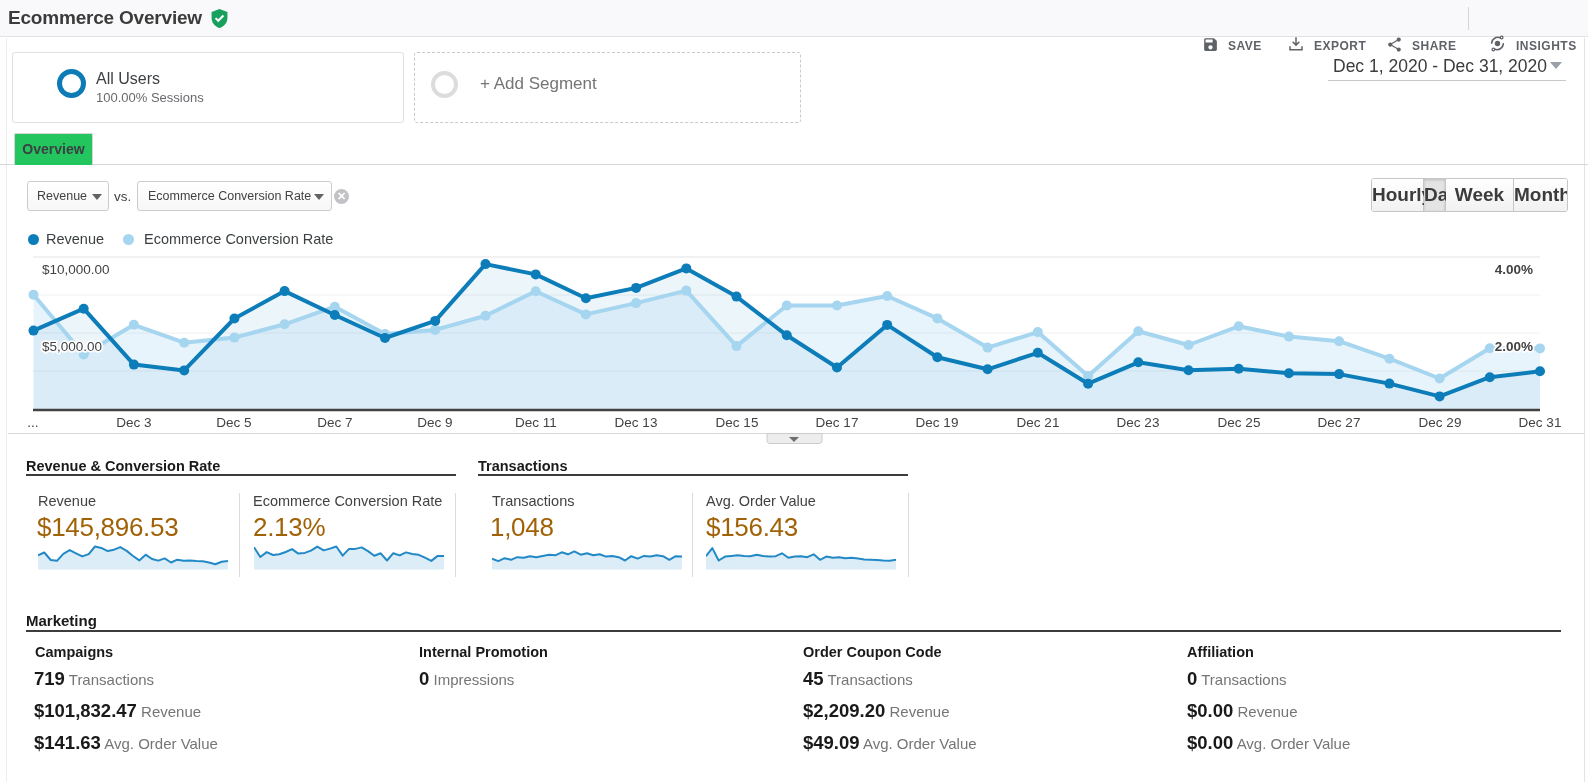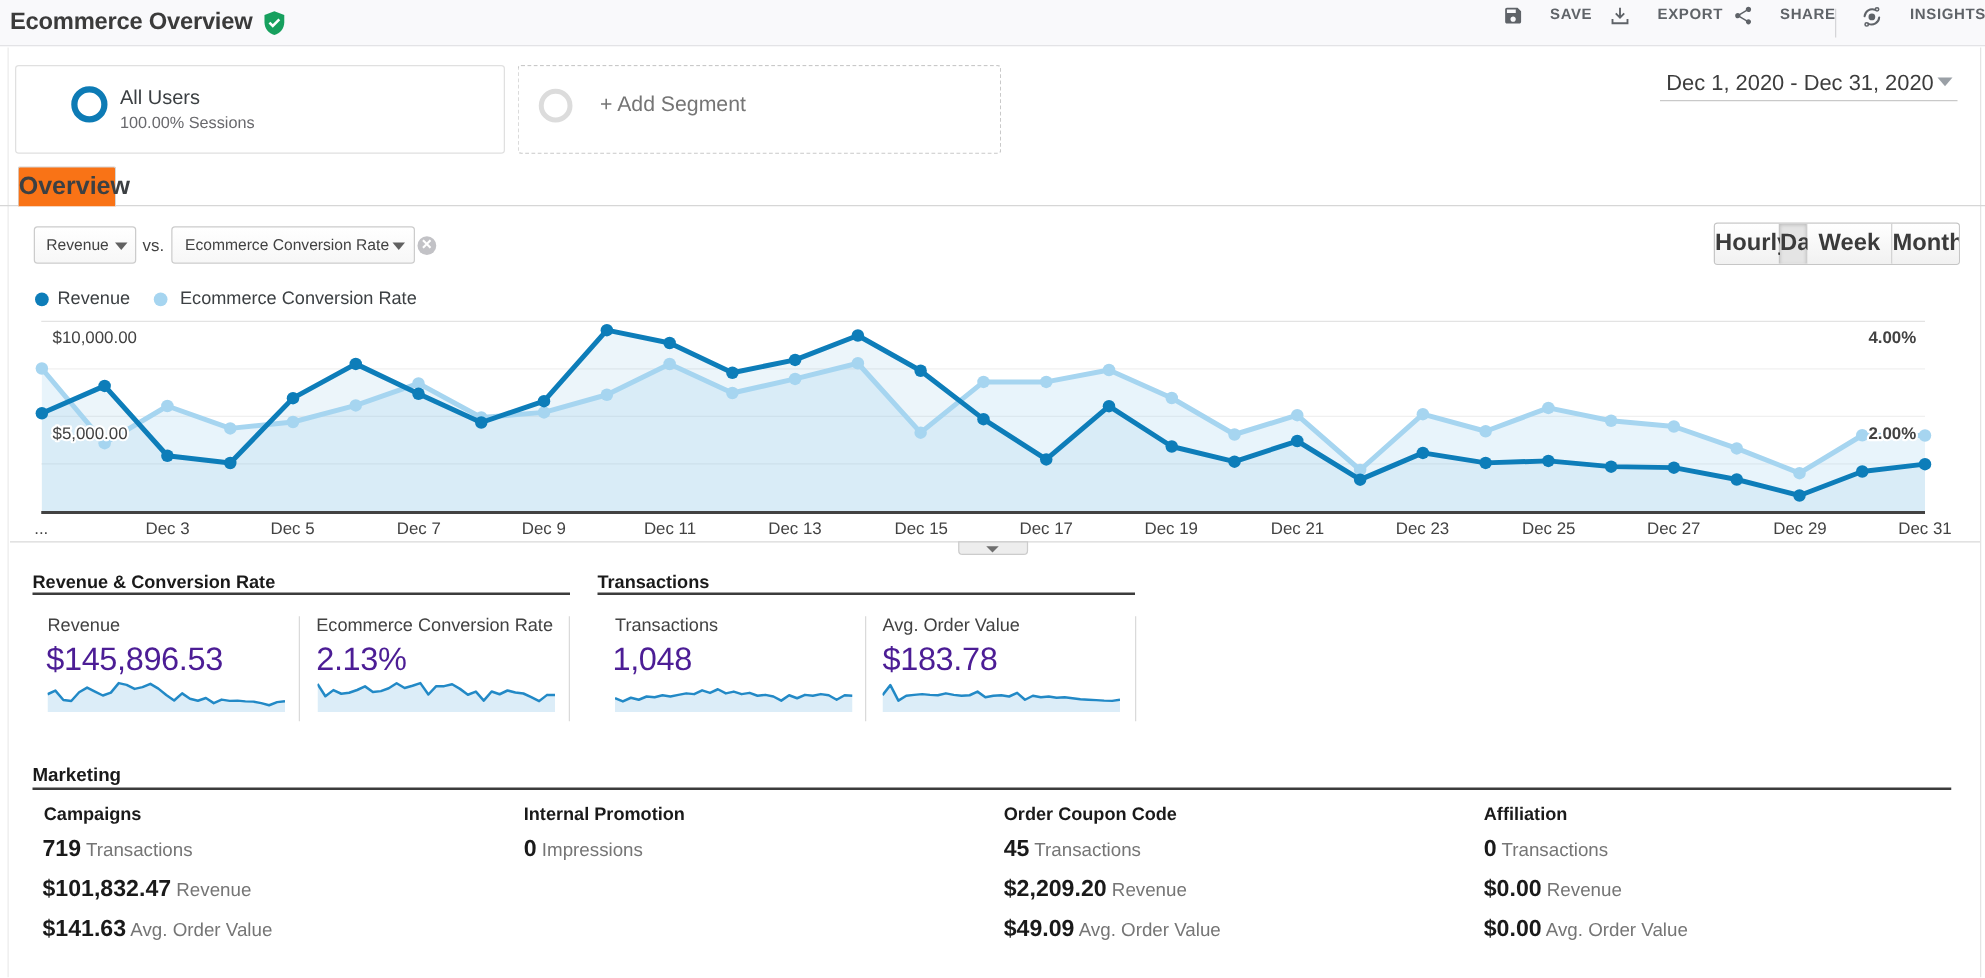--- a/index.html
+++ b/index.html
@@ -1,40 +1,40 @@
 <!DOCTYPE html>
 <html><head><meta charset="utf-8"><style>
 * { margin:0; padding:0; box-sizing:border-box; }
 body { width:1588px; height:782px; background:#fff; font-family:"Liberation Sans", sans-serif; position:relative; overflow:hidden; color:#3c3c3c; }
 .abs { position:absolute; }
 
 #hdr { left:0; top:0; width:1588px; height:37px; background:#f9f9fb; border-bottom:1px solid #e3e3e6; }
 #title { left:8px; top:7px; font-size:19px; font-weight:bold; color:#3b3b3b; letter-spacing:-0.2px; }
-.hbtn { top:4px; height:37px; display:flex; align-items:flex-start; gap:21px; font-size:12px; font-weight:bold; color:#5f6368; letter-spacing:0.5px; }
+.hbtn { top:16px; height:37px; display:flex; align-items:flex-end; gap:9px; font-size:12px; font-weight:bold; color:#5f6368; letter-spacing:0.5px; }
 #vline { left:1468px; top:7px; width:1px; height:23px; background:#d5d5d8; }
 #rightline { left:1584px; top:38px; width:1px; height:744px; background:#e4e4e4; }
 #leftline { left:6px; top:38px; width:1px; height:744px; background:#ececec; }
 
 .segcard { top:52px; height:71px; background:#fff; border:1px solid #e0e0e0; border-radius:3px; }
 #seg1 { left:12px; width:392px; }
 #seg2 { left:414px; width:387px; border:1px dashed #c9c9c9; }
 .ring { border-radius:50%; width:29px; height:29px; }
 #ring1 { left:57px; top:69px; border:5px solid #0d7bb5; }
 #ring2 { left:431px; top:71px; border:4px solid #dcdcdc; width:27px; height:27px; }
 #allusers { left:96px; top:70px; font-size:16px; color:#3c4043; }
 #sess { left:96px; top:90px; font-size:13px; color:#69696d; }
 #addseg { left:480px; top:74px; font-size:17px; color:#757575; }
 
 #date { left:1333px; top:56px; font-size:17.5px; color:#3c3c3c; white-space:nowrap; }
 #dateline { left:1328px; top:80px; width:238px; height:1px; background:#c9c9c9; }
 .caret { width:0; height:0; border-left:6px solid transparent; border-right:6px solid transparent; border-top:7px solid #9aa0a6; }
 #datecaret { left:1550px; top:62px; }
 
 #tabline { left:0px; top:164px; width:1588px; height:1px; background:#d6d6d6; }
-#tab { left:14px; top:133px; width:79px; height:32px; background:#f97316; border:1px solid #d6d6d6; border-bottom:none; border-radius:2px 2px 0 0; font-size:20px; font-weight:bold; color:#3c4043; text-align:center; line-height:31px; }
+#tab { left:14px; top:133px; width:79px; height:32px; background:#22c55e; border:1px solid #d6d6d6; border-bottom:none; border-radius:2px 2px 0 0; font-size:14px; font-weight:bold; color:#3c4043; text-align:center; line-height:31px; }
 
 .dd { top:181px; height:30px; background:linear-gradient(#ffffff,#f7f7f7); border:1px solid #cccccc; border-radius:3px; font-size:12.5px; color:#424242; line-height:28px; }
 #dd1 { left:27px; width:82px; padding-left:9px; }
 #dd2 { left:137px; width:195px; padding-left:10px; }
 .ddcaret { position:absolute; top:12px; width:0; height:0; border-left:5px solid transparent; border-right:5px solid transparent; border-top:6px solid #616161; }
 #vs { left:114px; top:189px; font-size:13.5px; color:#424242; }
 #closex { left:334px; top:189px; width:15px; height:15px; border-radius:50%; background:#c2c2c6; color:#fff; font-size:11px; line-height:15px; text-align:center; font-weight:bold; }
 
 #segbtns { left:1371px; top:178px; height:34px; display:flex; border:1px solid #c6c6c6; border-radius:3px; overflow:hidden; }
 .sb { height:32px; line-height:32px; text-align:center; font-size:19px; font-weight:bold; color:#3b3b3b; background:linear-gradient(#ffffff,#f1f1f1); border-right:1px solid #c6c6c6; }
@@ -42,21 +42,21 @@
 .sb.on { background:#e4e4e4; box-shadow:inset 0 1px 3px rgba(0,0,0,0.18); }
 
 .ldot { top:234px; width:11px; height:11px; border-radius:50%; }
 #leg1t { left:46px; top:231px; font-size:14.5px; color:#3c4043; }
 #leg2t { left:144px; top:231px; font-size:14.5px; color:#3c4043; }
 
 .sechdr { font-size:14.5px; font-weight:bold; color:#1a1a1a; }
 .secline { height:2px; background:#3c3c3c; }
 .vdiv { top:493px; width:1px; height:84px; background:#dadada; }
 .mlabel { top:493px; font-size:14.5px; color:#424242; }
-.mval { top:512px; font-size:26px; color:#4c1d95; letter-spacing:-0.3px; }
+.mval { top:512px; font-size:26px; color:#a16207; letter-spacing:-0.3px; }
 
 .mkh { top:644px; font-size:14.5px; font-weight:bold; color:#1a1a1a; }
 .mrow { font-size:15px; color:#757575; }
 .mrow b { font-size:18.5px; color:#1a1a1a; }
 </style></head>
 <body>
 <div class="abs" id="hdr"></div>
 <div class="abs" id="title">Ecommerce Overview</div>
 <svg class="abs" style="left:210px;top:8px" width="19" height="21" viewBox="0 0 24 26">
  <path d="M12 1 L22 4.8 V12 c0 6.6-4.3 11.2-10 13-5.7-1.8-10-6.4-10-13 V4.8 Z" fill="#17a05e"></path>
@@ -254,21 +254,21 @@
   </svg>
 
 <div class="abs mlabel" style="left:492px">Transactions</div>
 <div class="abs mval" style="left:490px">1,048</div>
 <svg class="abs" style="left:492px;top:544px" width="190" height="26">
     <path d="M0,25.5 L0.0,14.6 L6.3,17.1 L12.7,14.2 L19.0,15.8 L25.3,13.2 L31.7,13.8 L38.0,12.2 L44.3,13.2 L50.7,11.9 L57.0,10.7 L63.3,11.3 L69.7,8.3 L76.0,10.3 L82.3,7.4 L88.7,10.7 L95.0,9.3 L101.3,11.3 L107.7,10.3 L114.0,12.6 L120.3,11.9 L126.7,13.2 L133.0,16.5 L139.3,12.2 L145.7,14.6 L152.0,11.9 L158.3,12.6 L164.7,11.3 L171.0,12.2 L177.3,15.8 L183.7,12.2 L190.0,12.6 L190,25.5 Z" fill="#dcedf8"></path>
     <polyline points="0.0,14.6 6.3,17.1 12.7,14.2 19.0,15.8 25.3,13.2 31.7,13.8 38.0,12.2 44.3,13.2 50.7,11.9 57.0,10.7 63.3,11.3 69.7,8.3 76.0,10.3 82.3,7.4 88.7,10.7 95.0,9.3 101.3,11.3 107.7,10.3 114.0,12.6 120.3,11.9 126.7,13.2 133.0,16.5 139.3,12.2 145.7,14.6 152.0,11.9 158.3,12.6 164.7,11.3 171.0,12.2 177.3,15.8 183.7,12.2 190.0,12.6" fill="none" stroke="#2289c6" stroke-width="2" stroke-linejoin="round"></polyline>
   </svg>
 
 <div class="abs mlabel" style="left:706px">Avg. Order Value</div>
-<div class="abs mval" style="left:706px">$183.78</div>
+<div class="abs mval" style="left:706px">$156.43</div>
 <svg class="abs" style="left:706px;top:544px" width="190" height="26">
     <path d="M0,25.5 L0.0,12.2 L6.3,4.1 L12.7,16.5 L19.0,12.6 L25.3,11.9 L31.7,11.3 L38.0,11.9 L44.3,12.2 L50.7,10.7 L57.0,11.9 L63.3,12.6 L69.7,12.2 L76.0,9.3 L82.3,13.8 L88.7,12.6 L95.0,12.2 L101.3,13.2 L107.7,10.3 L114.0,15.8 L120.3,12.6 L126.7,13.8 L133.0,13.2 L139.3,14.2 L145.7,13.8 L152.0,14.6 L158.3,15.4 L164.7,15.8 L171.0,16.1 L177.3,16.5 L183.7,16.7 L190.0,15.8 L190,25.5 Z" fill="#dcedf8"></path>
     <polyline points="0.0,12.2 6.3,4.1 12.7,16.5 19.0,12.6 25.3,11.9 31.7,11.3 38.0,11.9 44.3,12.2 50.7,10.7 57.0,11.9 63.3,12.6 69.7,12.2 76.0,9.3 82.3,13.8 88.7,12.6 95.0,12.2 101.3,13.2 107.7,10.3 114.0,15.8 120.3,12.6 126.7,13.8 133.0,13.2 139.3,14.2 145.7,13.8 152.0,14.6 158.3,15.4 164.7,15.8 171.0,16.1 177.3,16.5 183.7,16.7 190.0,15.8" fill="none" stroke="#2289c6" stroke-width="2" stroke-linejoin="round"></polyline>
   </svg>
 
 <div class="abs sechdr" style="left:26px;top:612px;font-size:15px">Marketing</div>
 <div class="abs secline" style="left:26px;top:630px;width:1535px"></div>
 
 <div class="abs mkh" style="left:35px">Campaigns</div>
 <div class="abs mrow" style="left:34px;top:668px"><b>719</b> Transactions</div>

